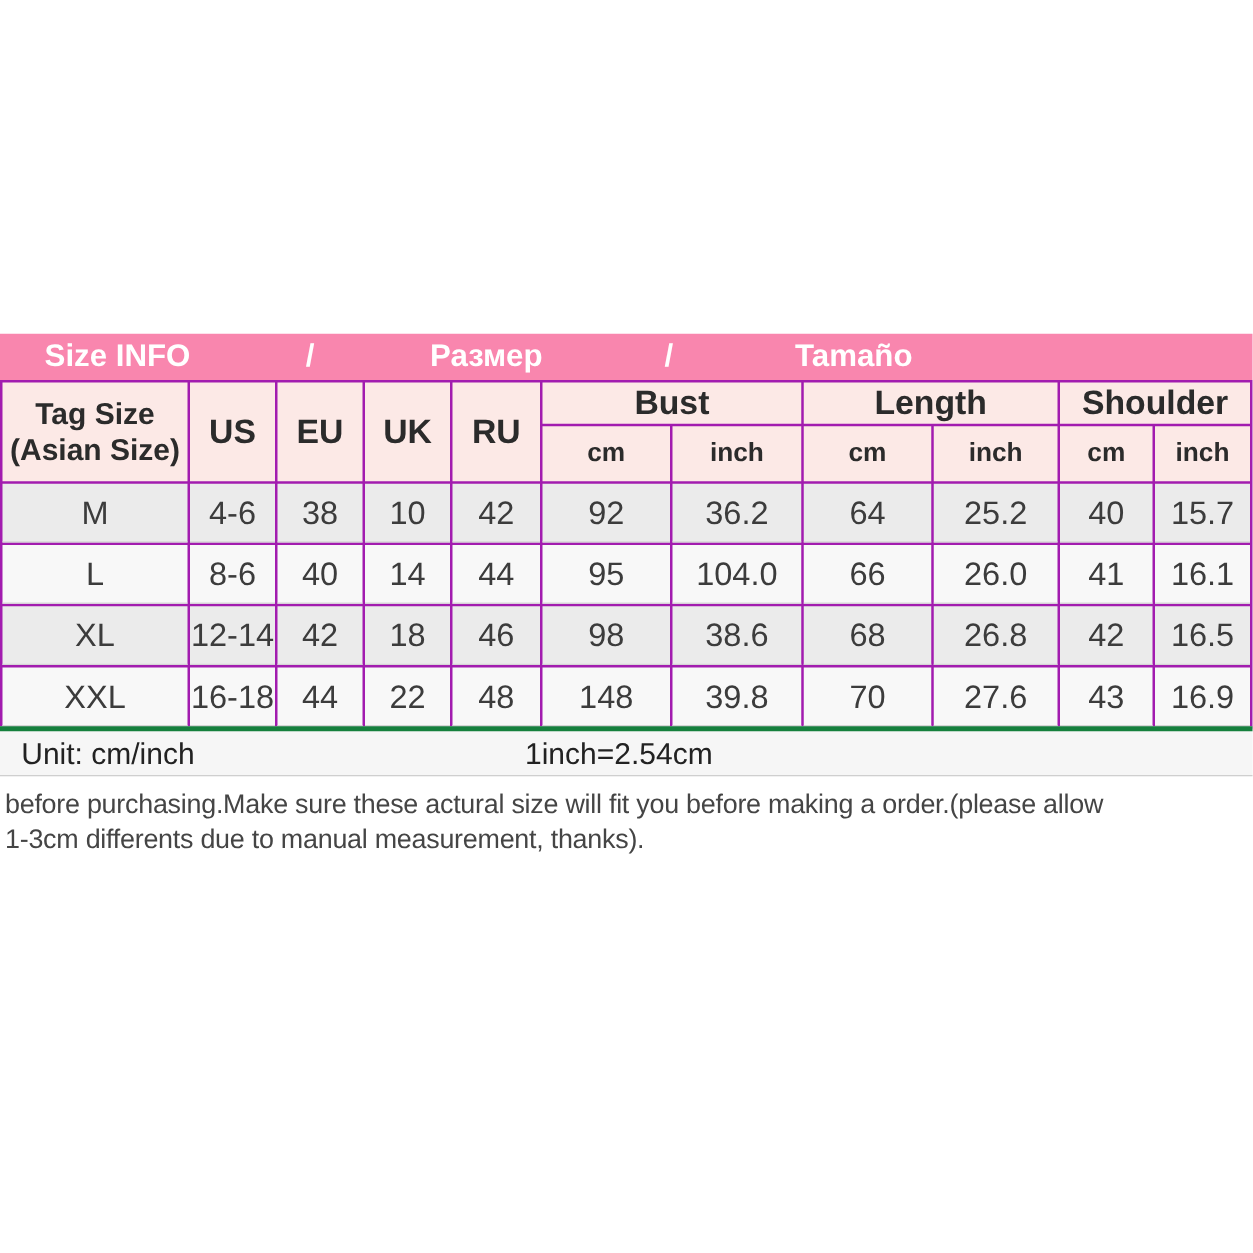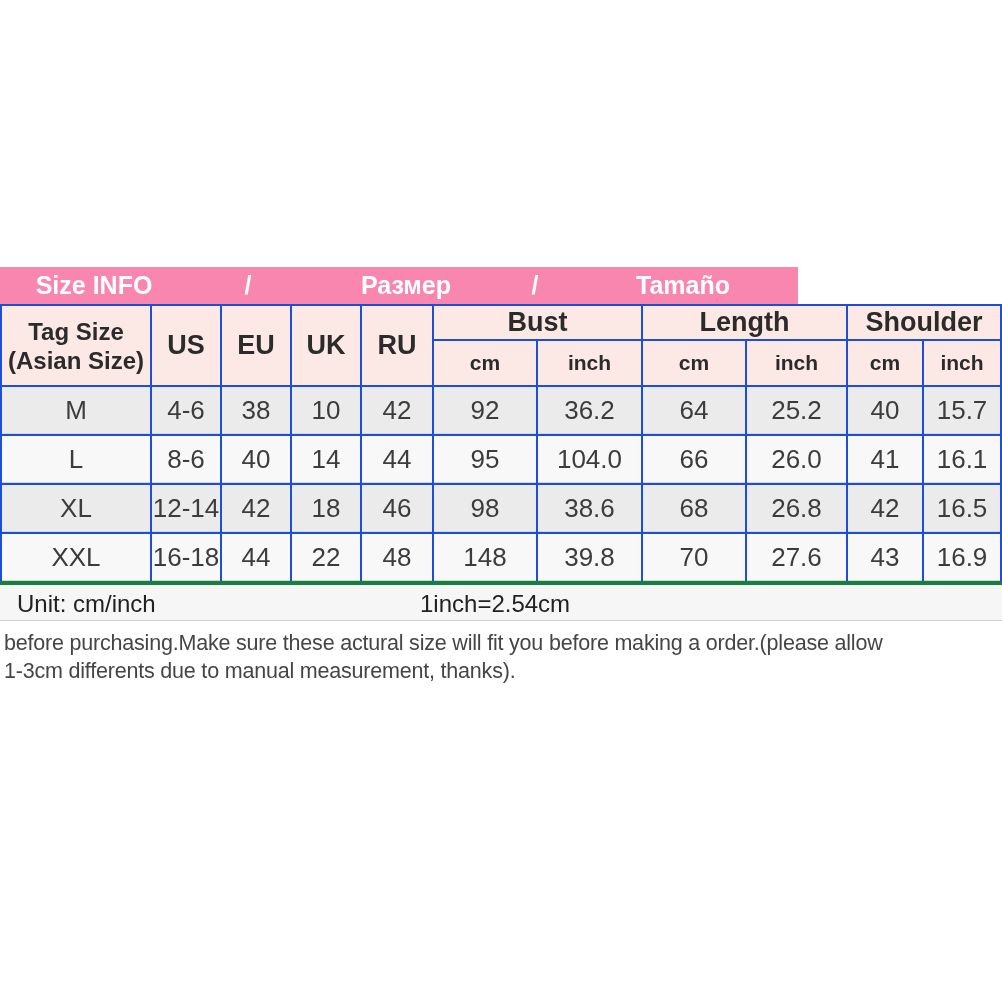--- a/index.html
+++ b/index.html
@@ -7,41 +7,41 @@
   body {
     width: 1002px; height: 1002px;
     position: relative;
     font-family: "Liberation Sans", sans-serif;
     overflow: hidden;
   }
 
   
   .banner {
     position: absolute; top: 267px; left: 0;
-    width: 798px; height: 37px;
+    width: 1002px; height: 37px;
     background: #F986AE;
   }
   .banner span {
     position: absolute; top: 0; height: 37px;
     line-height: 36px; text-align: center;
     color: #ffffff; font-weight: bold; font-size: 25px;
   }
   .b-sizeinfo { left: 18px;  width: 152px; }
   .b-slash1   { left: 233px; width: 30px; }
-  .b-razmer   { left: 336px; width: 140px; }
+  .b-razmer   { left: 319px; width: 140px; }
   .b-slash2   { left: 520px; width: 30px; }
   .b-tamano   { left: 606px; width: 154px; }
 
   
   table.size-table {
     position: absolute; top: 304px; left: 0;
     width: 1002px;
     border-collapse: separate; border-spacing: 2px;
     table-layout: fixed;
-    background: #1d4ed8;
+    background: #a21caf;
   }
   .size-table th, .size-table td {
     text-align: center; vertical-align: middle;
     overflow: hidden; white-space: nowrap;
   }
   .size-table th {
     background: #FCE9E6; color: #2B2B2B;
     font-weight: bold; font-size: 27px;
     height: 33px;
   }

